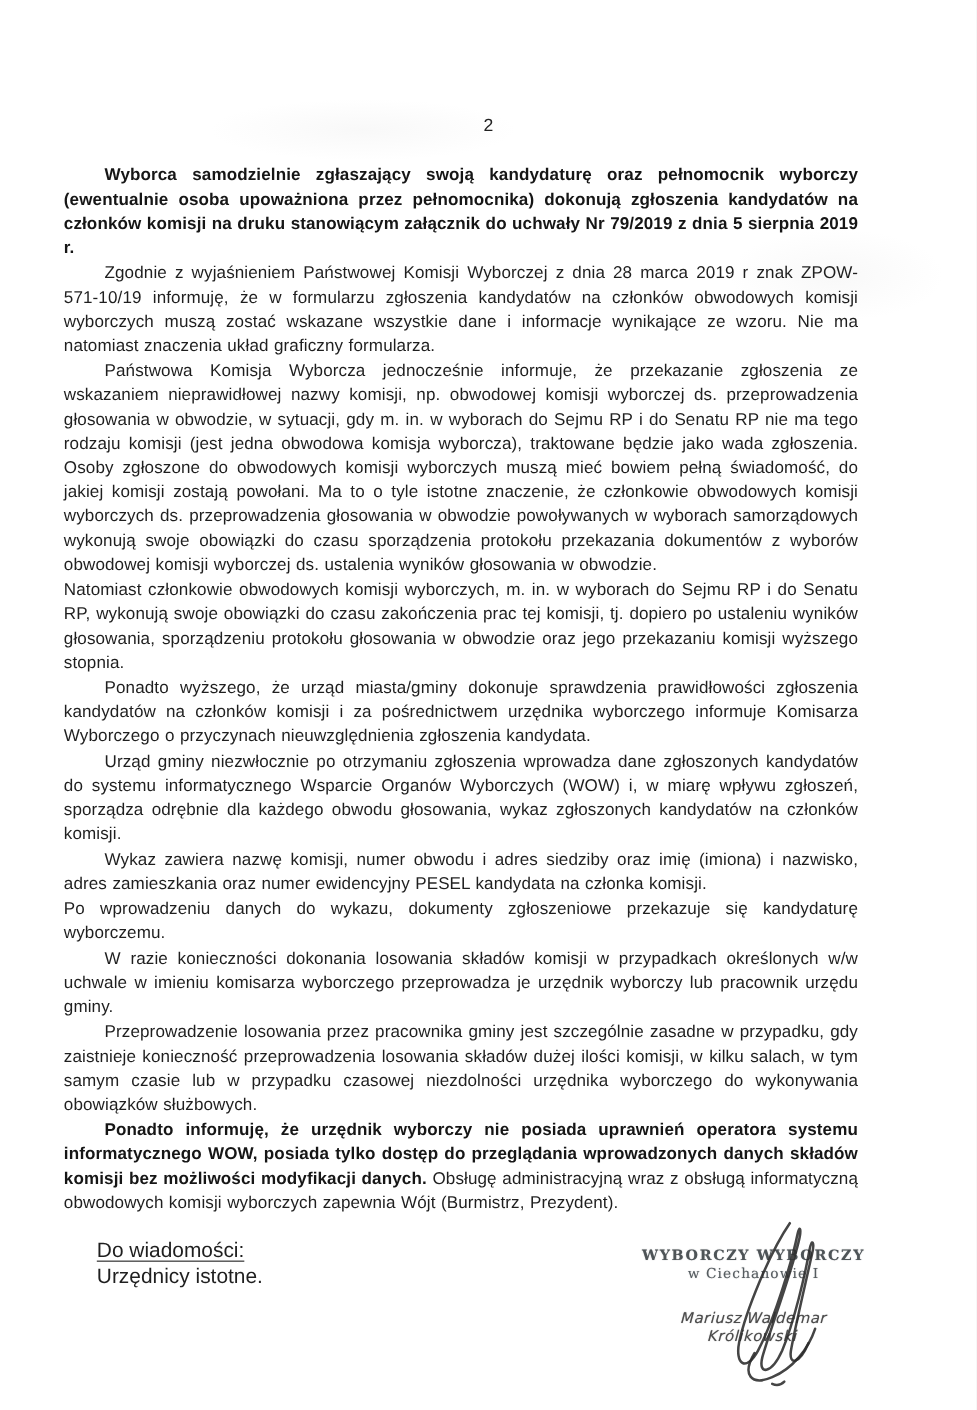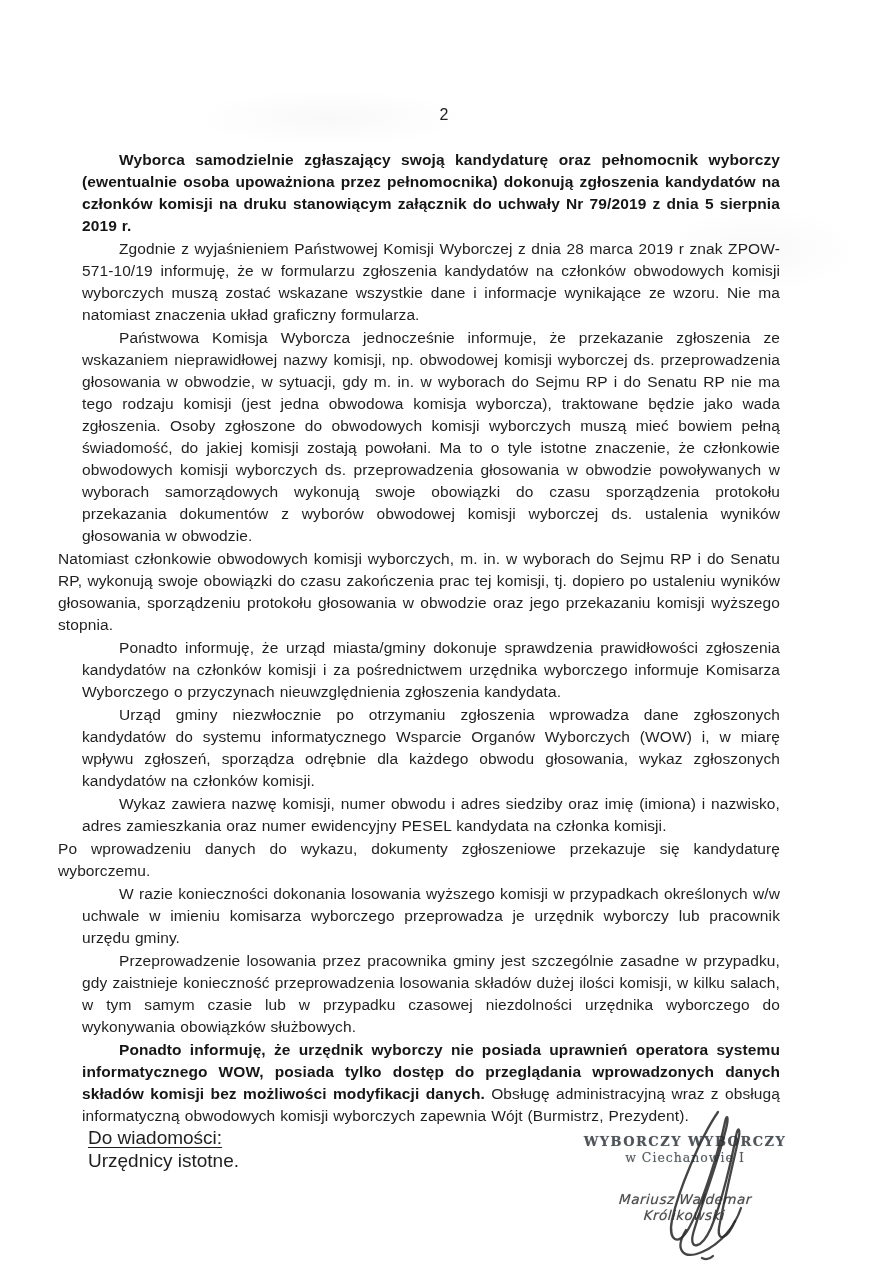--- a/index.html
+++ b/index.html
@@ -36,21 +36,21 @@
     width: 722px;
     font-size: 15.5px;
     line-height: 22px;
     text-align: justify;
     letter-spacing: 0.1px;
     word-spacing: 0.5px;
   }
   .para {
     margin: 0 0 1px 0;
   }
-  .indent { text-indent: 37px; margin-left: 24px; }
+  .indent { text-indent: 37px; }
   .bold { font-weight: bold; color: #161616; }
   .para strong { font-weight: bold; color: #161616; }
   .footer {
     position: absolute;
     left: 88px;
     top: 1126px;
     font-size: 19px;
     line-height: 23px;
     color: #1f1f1f;
   }
@@ -110,25 +110,25 @@
 
 <div class="page">
 
   <div class="pagenum">2</div>
 
   <div class="content">
     <p class="para indent bold">Wyborca samodzielnie zgłaszający swoją kandydaturę oraz pełnomocnik wyborczy (ewentualnie osoba upoważniona przez pełnomocnika) dokonują zgłoszenia kandydatów na członków komisji na druku stanowiącym załącznik do uchwały Nr 79/2019 z dnia 5 sierpnia 2019 r.</p>
     <p class="para indent">Zgodnie z wyjaśnieniem Państwowej Komisji Wyborczej z dnia 28 marca 2019 r znak ZPOW-571-10/19 informuję, że w formularzu zgłoszenia kandydatów na członków obwodowych komisji wyborczych muszą zostać wskazane wszystkie dane i informacje wynikające ze wzoru. Nie ma natomiast znaczenia układ graficzny formularza.</p>
     <p class="para indent">Państwowa Komisja Wyborcza jednocześnie informuje, że przekazanie zgłoszenia ze wskazaniem nieprawidłowej nazwy komisji, np. obwodowej komisji wyborczej ds. przeprowadzenia głosowania w obwodzie, w sytuacji, gdy m. in. w wyborach do Sejmu RP i do Senatu RP nie ma tego rodzaju komisji (jest jedna obwodowa komisja wyborcza), traktowane będzie jako wada zgłoszenia. Osoby zgłoszone do obwodowych komisji wyborczych muszą mieć bowiem pełną świadomość, do jakiej komisji zostają powołani. Ma to o tyle istotne znaczenie, że członkowie obwodowych komisji wyborczych ds. przeprowadzenia głosowania w obwodzie powoływanych w wyborach samorządowych wykonują swoje obowiązki do czasu sporządzenia protokołu przekazania dokumentów z wyborów obwodowej komisji wyborczej ds. ustalenia wyników głosowania w obwodzie.</p>
     <p class="para">Natomiast członkowie obwodowych komisji wyborczych, m. in. w wyborach do Sejmu RP i do Senatu RP, wykonują swoje obowiązki do czasu zakończenia prac tej komisji, tj. dopiero po ustaleniu wyników głosowania, sporządzeniu protokołu głosowania w obwodzie oraz jego przekazaniu komisji wyższego stopnia.</p>
-    <p class="para indent">Ponadto informuję, że urząd miasta/gminy dokonuje sprawdzenia prawidłowości zgłoszenia kandydatów na członków komisji i za pośrednictwem urzędnika wyborczego informuje Komisarza Wyborczego o przyczynach nieuwzględnienia zgłoszenia kandydata.</p>
+    <p class="para indent">Ponadto wyższego, że urząd miasta/gminy dokonuje sprawdzenia prawidłowości zgłoszenia kandydatów na członków komisji i za pośrednictwem urzędnika wyborczego informuje Komisarza Wyborczego o przyczynach nieuwzględnienia zgłoszenia kandydata.</p>
     <p class="para indent">Urząd gminy niezwłocznie po otrzymaniu zgłoszenia wprowadza dane zgłoszonych kandydatów do systemu informatycznego Wsparcie Organów Wyborczych (WOW) i, w miarę wpływu zgłoszeń, sporządza odrębnie dla każdego obwodu głosowania, wykaz zgłoszonych kandydatów na członków komisji.</p>
     <p class="para indent">Wykaz zawiera nazwę komisji, numer obwodu i adres siedziby oraz imię (imiona) i nazwisko, adres zamieszkania oraz numer ewidencyjny PESEL kandydata na członka komisji.</p>
     <p class="para">Po wprowadzeniu danych do wykazu, dokumenty zgłoszeniowe przekazuje się kandydaturę wyborczemu.</p>
-    <p class="para indent">W razie konieczności dokonania losowania wyższego komisji w przypadkach określonych w/w uchwale w imieniu komisarza wyborczego przeprowadza je urzędnik wyborczy lub pracownik urzędu gminy.</p>
+    <p class="para indent">W razie konieczności dokonania losowania składów komisji w przypadkach określonych w/w uchwale w imieniu komisarza wyborczego przeprowadza je urzędnik wyborczy lub pracownik urzędu gminy.</p>
     <p class="para indent">Przeprowadzenie losowania przez pracownika gminy jest szczególnie zasadne w przypadku, gdy zaistnieje konieczność przeprowadzenia losowania składów dużej ilości komisji, w kilku salach, w tym samym czasie lub w przypadku czasowej niezdolności urzędnika wyborczego do wykonywania obowiązków służbowych.</p>
     <p class="para indent">
       <strong>Ponadto informuję, że urzędnik wyborczy nie posiada uprawnień operatora systemu informatycznego WOW, posiada tylko dostęp do przeglądania wprowadzonych danych składów komisji bez możliwości modyfikacji danych.</strong><span> Obsługę administracyjną wraz z obsługą informatyczną obwodowych komisji wyborczych zapewnia Wójt (Burmistrz, Prezydent).</span>
     </p>
   </div>
 
   <div class="footer">
     <div class="dist-label">Do wiadomości:</div>
     <div class="dist-value">Urzędnicy istotne.</div>
   </div>

